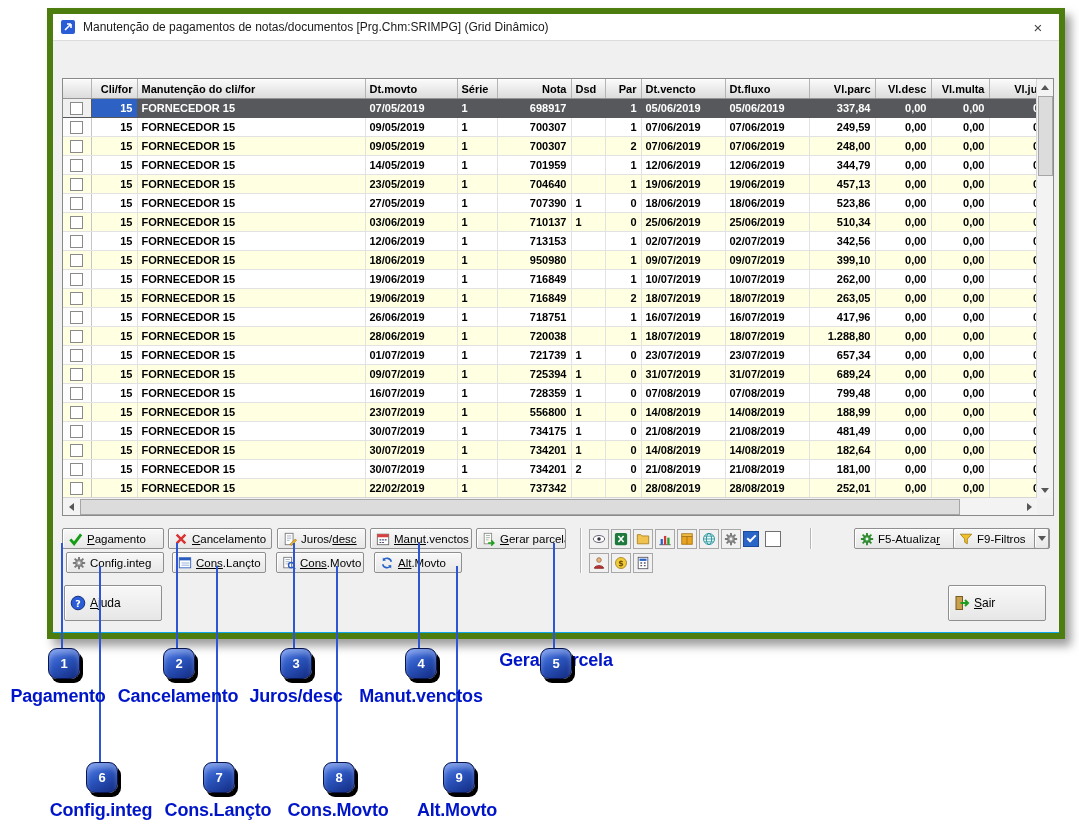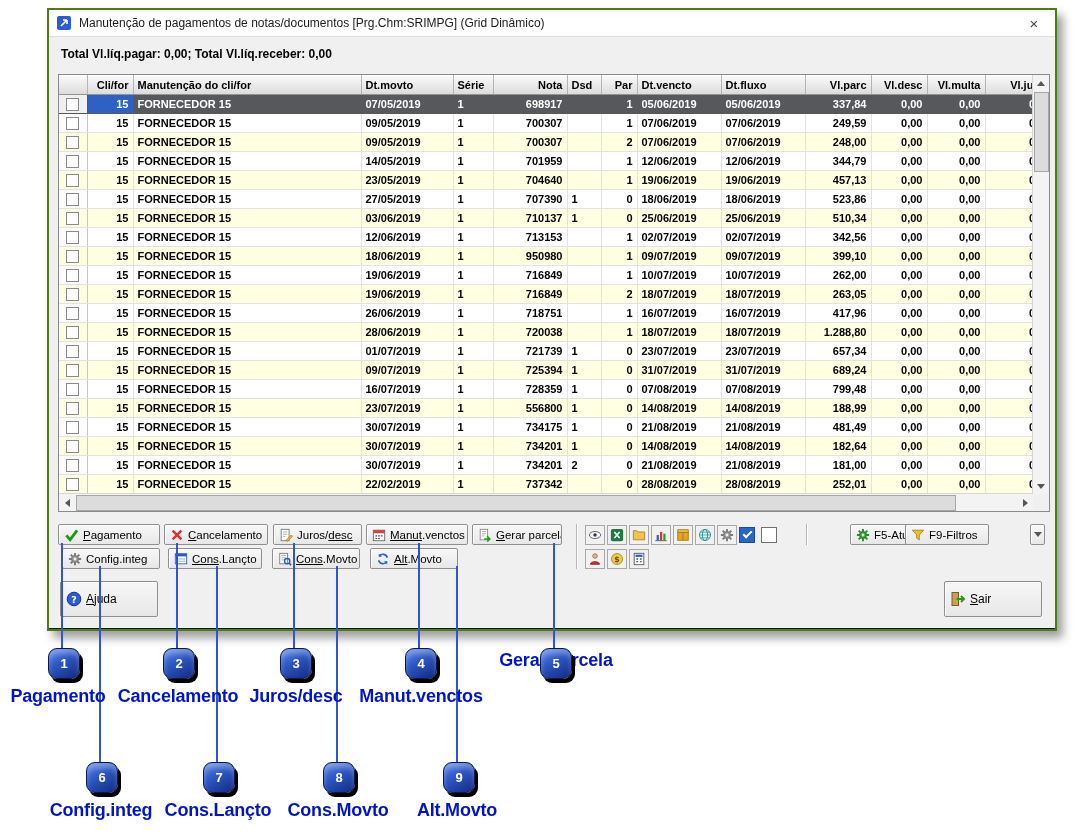--- a/index.html
+++ b/index.html
@@ -1,21 +1,21 @@
 <!DOCTYPE html>
 <html><head>
 <meta charset="utf-8">
 <style>
   html,body{margin:0;padding:0;background:#fff;}
   .canvas{position:relative;width:1079px;height:838px;background:#ffffff;overflow:hidden;
           font-family:"Liberation Sans","DejaVu Sans",sans-serif;-webkit-font-smoothing:antialiased;}
 
   
-  .window{position:absolute;left:47px;top:8px;width:1006px;height:619px;background:#0f172a;
-          border:2px solid #4d7c0f;box-shadow:6px 7px 9px rgba(0,0,0,.38);z-index:10;}
+  .window{position:absolute;left:47px;top:8px;width:1006px;height:619px;background:#0ea5e9;
+          border:6px solid #4d7c0f;box-shadow:6px 7px 9px rgba(0,0,0,.38);z-index:10;}
   .titlebar{height:26px;background:#ffffff;border-bottom:1px solid #dcdcdc;display:flex;align-items:center;padding:0 7px;}
   .appico{width:16px;height:16px;display:inline-flex;}
   .title{flex:1;font-size:12px;color:#1a1a1a;margin-left:7px;white-space:nowrap;overflow:hidden;}
   .close{width:28px;text-align:center;font-size:15px;color:#444;cursor:default;}
   .winbody{position:relative;height:591px;background:#f0f0f0;}
 
   .totals{position:absolute;left:12px;top:10px;font-size:12px;font-weight:bold;color:#000;}
 
   
   .grid-wrap{position:absolute;left:9px;top:37px;width:990px;height:436px;border:1px solid #8a8a8a;
@@ -55,21 +55,21 @@
   .btn{position:absolute;height:21px;background:linear-gradient(#f8f8f8,#e7e7e7);border:1px solid #8f8f8f;
        border-radius:2px;display:flex;align-items:center;gap:4px;padding:0 5px;font-size:11.5px;color:#000;
        font-family:inherit;box-shadow:inset 1px 1px 0 #fff;white-space:nowrap;cursor:default;overflow:hidden;}
   .btn u{text-decoration:underline;}
   .ico{display:inline-flex;align-items:center;justify-content:center;flex:0 0 auto;}
   .tb1 .btn,.f5,.f9,.drop{top:487px;}
   .tb2 .btn{top:511px;}
   .p0{left:9px;width:102px}.p1{left:115px;width:104px}.p2{left:224px;width:89px}.p3{left:317px;width:102px}.p4{left:423px;width:90px}
   .q0{left:13px;width:98px}.q1{left:119px;width:94px}.q2{left:223px;width:88px}.q3{left:321px;width:88px}
   .f5{left:801px;width:127px}
-  .f9{left:856px;width:84px}
+  .f9{left:900px;width:97px}
   .drop{left:981px;width:15px;padding:0;justify-content:center;}
   .ajuda{left:11px;top:544px;width:98px;height:36px;font-size:12px;}
   .sair{left:895px;top:544px;width:98px;height:36px;font-size:12px;}
 
   .ibtn{position:absolute;width:20px;height:20px;border:1px solid #a8a8a8;background:#f1f1f1;
         display:flex;align-items:center;justify-content:center;padding:0;cursor:default;}
   .ic1 .ibtn{top:488px;}
   .ic2 .ibtn{top:512px;}
   .i0{left:536px}.i1{left:558px}.i2{left:580px}.i3{left:602px}.i4{left:624px}.i5{left:646px}.i6{left:668px}
   .j0{left:536px}.j1{left:558px}.j2{left:580px}
@@ -113,21 +113,20 @@
         <svg width="16" height="16" viewBox="0 0 16 16">
             <rect x="1" y="1" width="14" height="14" rx="2" fill="#2a5cd8"></rect>
             <path d="M5 11L11 5M11 5H7M11 5v4" stroke="#fff" stroke-width="1.6" fill="none"></path>
           </svg>
       </span>
       <span class="title">Manutenção de pagamentos de notas/documentos [Prg.Chm:SRIMPG] (Grid Dinâmico)</span>
       <span class="close">×</span>
     </div>
 
     <div class="winbody">
-      <div class="totals">Total Vl.líq.pagar: 0,00; Total Vl.líq.receber: 0,00</div>
 
       <div class="grid-wrap">
         <table>
           <colgroup>
             <col style="width:28px">
               <col style="width:46px">
               <col style="width:228px">
               <col style="width:92px">
             <col style="width:40px">
               <col style="width:74px">

